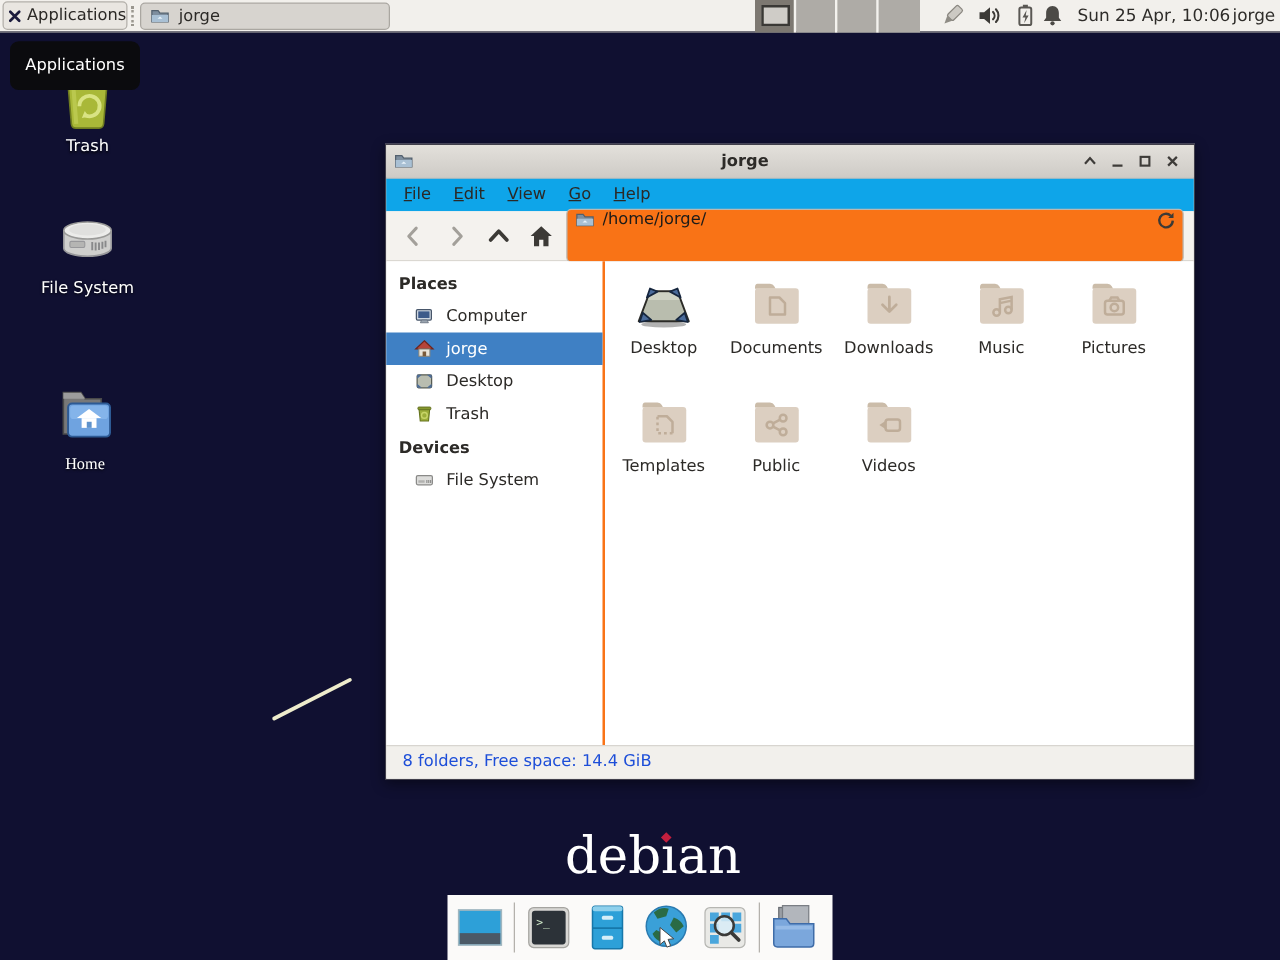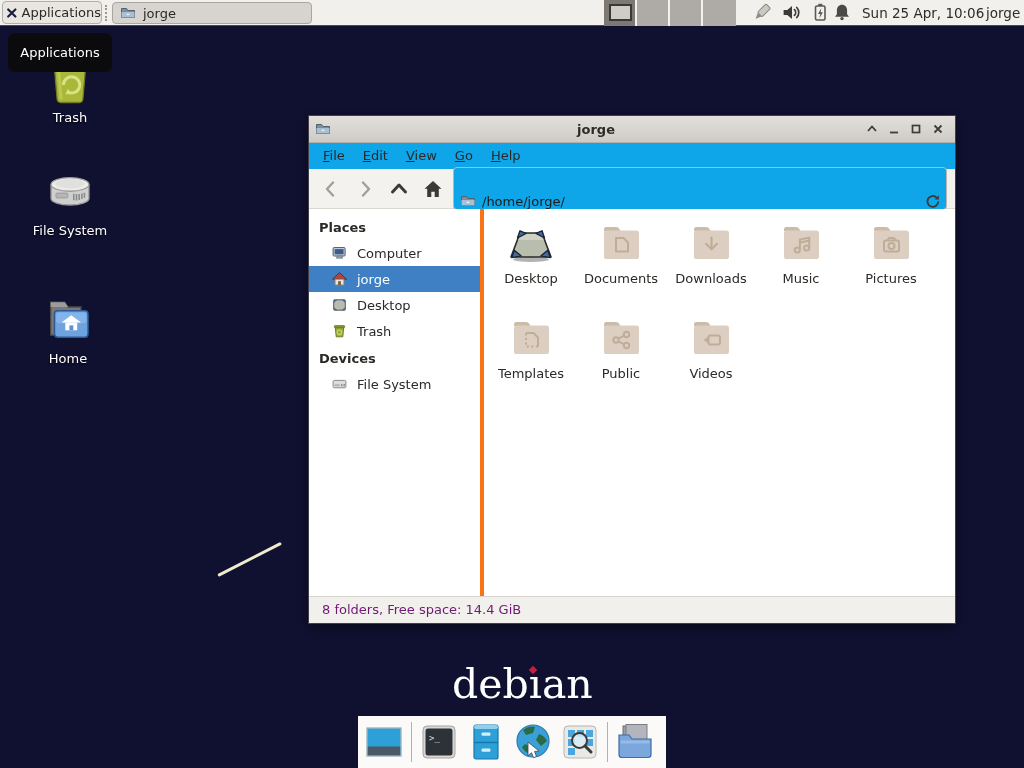--- a/index.html
+++ b/index.html
@@ -40,55 +40,55 @@
              background:#0b0b0e; border-radius:7px; color:#fff; z-index:60;
              display:flex; align-items:center; justify-content:center; font-size:13px; }
 
   
   .desk-icon { position:absolute; width:90px; display:flex; flex-direction:column;
                align-items:center; z-index:5; }
   .desk-icon .lbl { margin-top:5px; color:#fff; font-size:13px;
                     text-shadow:0 1px 2px rgba(0,0,0,.9); white-space:nowrap; }
   #desk-trash { left:25px; top:53px; }
   #desk-fs    { left:25px; top:166px; }
-  #desk-home  { left:23px; top:294px; }
+  #desk-home  { left:23px; top:306px;font-family:Liberation Serif, serif; }
 
   .stray-line { position:absolute; left:218px; top:574px; width:71px; height:3px;
                 background:#eeeccc; border-radius:2px; transform:rotate(-27deg);
                 transform-origin:left center; z-index:4; }
 
   
   .window { position:absolute; left:308px; top:115px; width:648px; height:509px;
             background:#f4f2ee; border:1px solid #413f4b; z-index:20;
             box-shadow:0 3px 10px rgba(0,0,0,.45); display:flex; flex-direction:column; }
   .titlebar { height:27px; background:linear-gradient(#e3e0db,#cecbc6);
               border-bottom:1px solid #b3b0aa; display:flex; align-items:center; padding:0 6px; }
   .title-text { flex:1; text-align:center; font-weight:bold; font-size:13px; color:#2d2b28; }
   .win-ctrl { width:22px; height:22px; display:flex; align-items:center; justify-content:center; }
   .menubar { height:26px; background:#0ea5e9; display:flex; align-items:center; padding-left:5px; }
   .menu-item { padding:0 9px; height:24px; line-height:24px; font-size:13px; }
   .toolbar { height:40px; background:#f4f2ee; border-bottom:1px solid #dbd8d2;
              display:flex; align-items:center; padding:0 8px; gap:6px; }
   .tool-btn { width:28px; height:28px; display:flex; align-items:center; justify-content:center; }
-  .pathbar { flex:1; height:43px; background:#0ea5e9; border:1px solid #bab7b1; border-radius:4px;
-             display:flex; align-items:flex-end; padding:0 6px; gap:6px; }
+  .pathbar { flex:1; height:43px; background:#f97316; border:1px solid #bab7b1; border-radius:4px;
+             display:flex; align-items:flex-start; padding:0 6px; gap:6px; }
   .pathbar input { flex:1; border:none; outline:none; font-size:13px; color:#1c1b19;
                    font-family:"DejaVu Sans","Liberation Sans",sans-serif; background:transparent; }
   .win-body { flex:1; display:flex; min-height:0; }
-  .sidebar { width:175px; background:#fff; border-right:4px solid #f97316; padding-top:4px; }
+  .sidebar { width:175px; background:#fff; border-right:2px solid #f97316; padding-top:4px; }
   .side-header { font-weight:bold; font-size:13px; padding:7px 10px 5px 10px; color:#2c2a27; }
   .side-item { height:26px; display:flex; align-items:center; gap:9px; padding-left:22px;
                font-size:13px; color:#2c2a27; }
   .side-item.selected { background:#3f80c4; color:#fff; }
   .main-area { flex:1; background:#fff; padding:10px 0 0 2px; display:flex; flex-wrap:wrap;
                align-content:flex-start; }
   .grid-item { width:90px; height:95px; display:flex; flex-direction:column; align-items:center; }
   .grid-item .glbl { margin-top:4px; font-size:13px; color:#2c2a27; white-space:nowrap; }
   .statusbar { height:27px; background:#f2f0ec; border-top:1px solid #d8d5d0;
-               line-height:26px; padding-left:13px; font-size:13px; color:#701a75; }
+               line-height:26px; padding-left:13px; font-size:13px; color:#1d4ed8; }
 
   
   .debian { position:absolute; left:452px; top:660px; z-index:3; color:#fff;
             font-family:"DejaVu Serif","Liberation Serif",serif; font-size:41px; }
   .debian .iwrap { position:relative; }
   .debian .idot { position:absolute; left:1px; top:7px; width:6px; height:6px;
                   background:#c41f3e; transform:rotate(45deg); }
 
   
   .dock { position:absolute; left:358px; top:716px; width:308px; height:52px;

